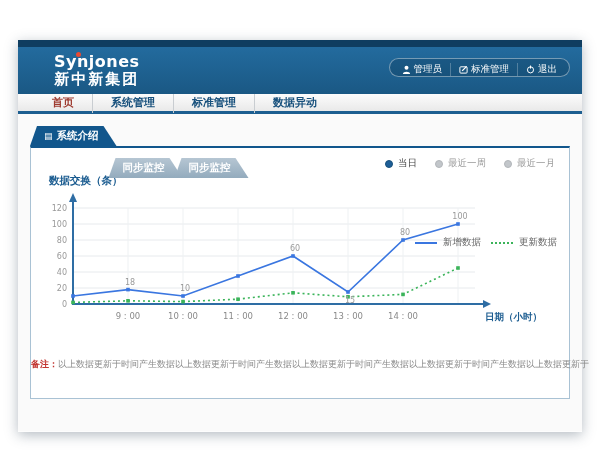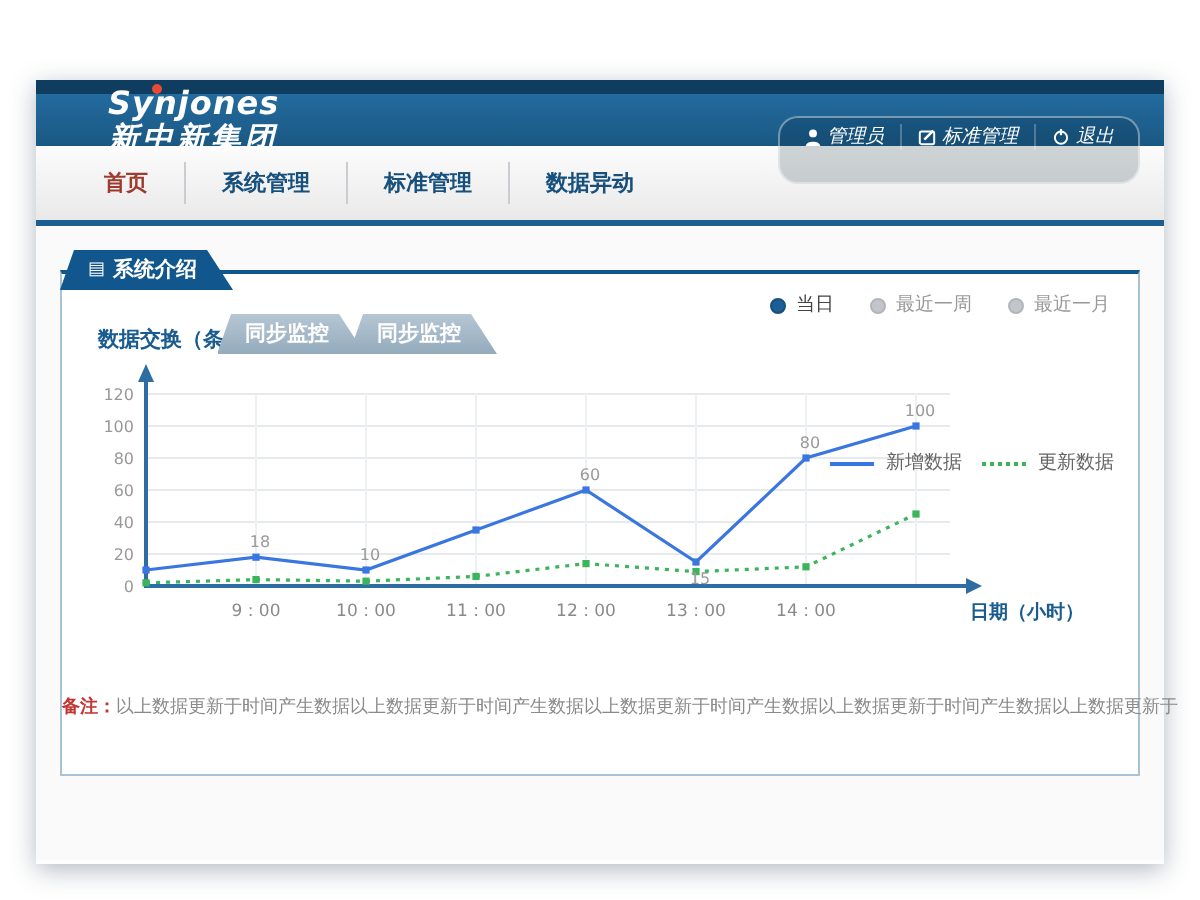--- a/index.html
+++ b/index.html
@@ -1,39 +1,39 @@
 <!DOCTYPE html>
 <html><head>
 <meta charset="utf-8">
 <style>
   * { margin:0; padding:0; box-sizing:border-box; }
   html,body { width:600px; height:450px; background:#ffffff; font-family:"DejaVu Sans","Liberation Sans",sans-serif; overflow:hidden; }
   .page-card { position:absolute; left:18px; top:40px; width:564px; height:392px; background:#fdfdfd; box-shadow:0 3px 12px rgba(40,60,80,.35); }
   .top-strip { height:7px; background:#0f3d60; }
-  .header { height:26px; background:linear-gradient(#236b9e,#1a5884); position:relative; display:flex; align-items:center;font-style:italic; }
+  .header { height:47px; background:linear-gradient(#236b9e,#1a5884); position:relative; display:flex; align-items:center; }
   .logo { margin-left:36px; text-align:center; position:relative; line-height:1; }
   .logo-main { color:#fff; font-size:16px; font-weight:bold; letter-spacing:.5px; }
   .logo-accent { position:absolute; left:22px; top:-2px; width:5px; height:5px; background:#e84a33; border-radius:50%; }
   .logo-sub { color:#fff; font-size:15px; font-weight:bold; letter-spacing:2px; margin-top:2px; }
   .app-title { color:#fff; font-size:14px; margin-left:18px; letter-spacing:1px; }
-  .user-pill { position:absolute; right:12px; top:11px; height:19px; display:flex; align-items:flex-end; border:1px solid rgba(255,255,255,.4); background:rgba(0,25,45,.18); border-radius:10px; padding:16px 4px; }
+  .user-pill { position:absolute; right:12px; top:11px; height:19px; display:flex; align-items:flex-start; border:1px solid rgba(255,255,255,.4); background:rgba(0,25,45,.18); border-radius:10px; padding:4px 4px; }
   .user-item { display:flex; align-items:center; gap:3px; color:#fff; font-size:9.5px; padding:0 8px; cursor:pointer; }
   .user-item + .user-item { border-left:1px solid rgba(255,255,255,.25); }
   .mini-ic { width:9px; height:9px; display:inline-block; }
-  .nav { height:40px; background:linear-gradient(#fcfcfc,#e9e9e9); border-bottom:3px solid #1c5e90; display:flex; align-items:center; padding-left:16px; }
+  .nav { height:20px; background:linear-gradient(#fcfcfc,#e9e9e9); border-bottom:3px solid #1c5e90; display:flex; align-items:center; padding-left:16px; }
   .nav-item { font-size:11px; font-weight:bold; color:#17507c; padding:0 18px; cursor:pointer; line-height:21px; }
   .nav-item.active { color:#9e3b30; }
   .nav-item + .nav-item { border-left:1px solid #c9cdd1; }
   .content { position:relative; height:317px; background:#fafafa; }
   .tabs-row { position:absolute; left:12px; top:12px; display:flex; height:20px; }
   .tab { height:20px; display:flex; align-items:center; gap:4px; justify-content:center; font-size:10.5px; font-weight:bold; color:#fff; padding:0 18px 0 14px; cursor:pointer; clip-path:polygon(7px 0, calc(100% - 13px) 0, 100% 100%, 0 100%); }
   .tab.active { background:#11568c; z-index:3; }
   .tab.inactive { background:linear-gradient(#b6c6d3,#93abbd); z-index:1; margin-left:-8px;margin-top:32px; }
   .tab .tab-ic { font-size:9px; }
-  .panel { position:absolute; left:12px; top:22px; width:540px; height:253px; background:#fff; border:1px solid #a9c2d4; border-top:2px solid #11568c; }
+  .panel { position:absolute; left:12px; top:32px; width:540px; height:253px; background:#fff; border:1px solid #a9c2d4; border-top:2px solid #11568c; }
   .filter-row { position:absolute; right:14px; top:9px; display:flex; gap:18px; align-items:center; }
   .radio-opt { display:flex; align-items:center; gap:5px; font-size:9.5px; color:#999; cursor:pointer; }
   .radio-opt .dot { width:8px; height:8px; border-radius:50%; background:#c2c6ca; border:1px solid #b2b6ba; }
   .radio-opt.selected { color:#444; }
   .radio-opt.selected .dot { background:#1d5e97; border-color:#17507c; }
   .y-title { position:absolute; left:18px; top:26px; font-size:10.5px; font-weight:bold; color:#1b5c90; }
   #chart-svg { position:absolute; left:8px; top:44px; }
   #chart-svg text { font-family:inherit; }
   .legend { position:absolute; right:12px; top:88px; display:flex; flex-direction:row; gap:10px; }
   .legend-item { display:flex; align-items:center; gap:6px; cursor:pointer; }

